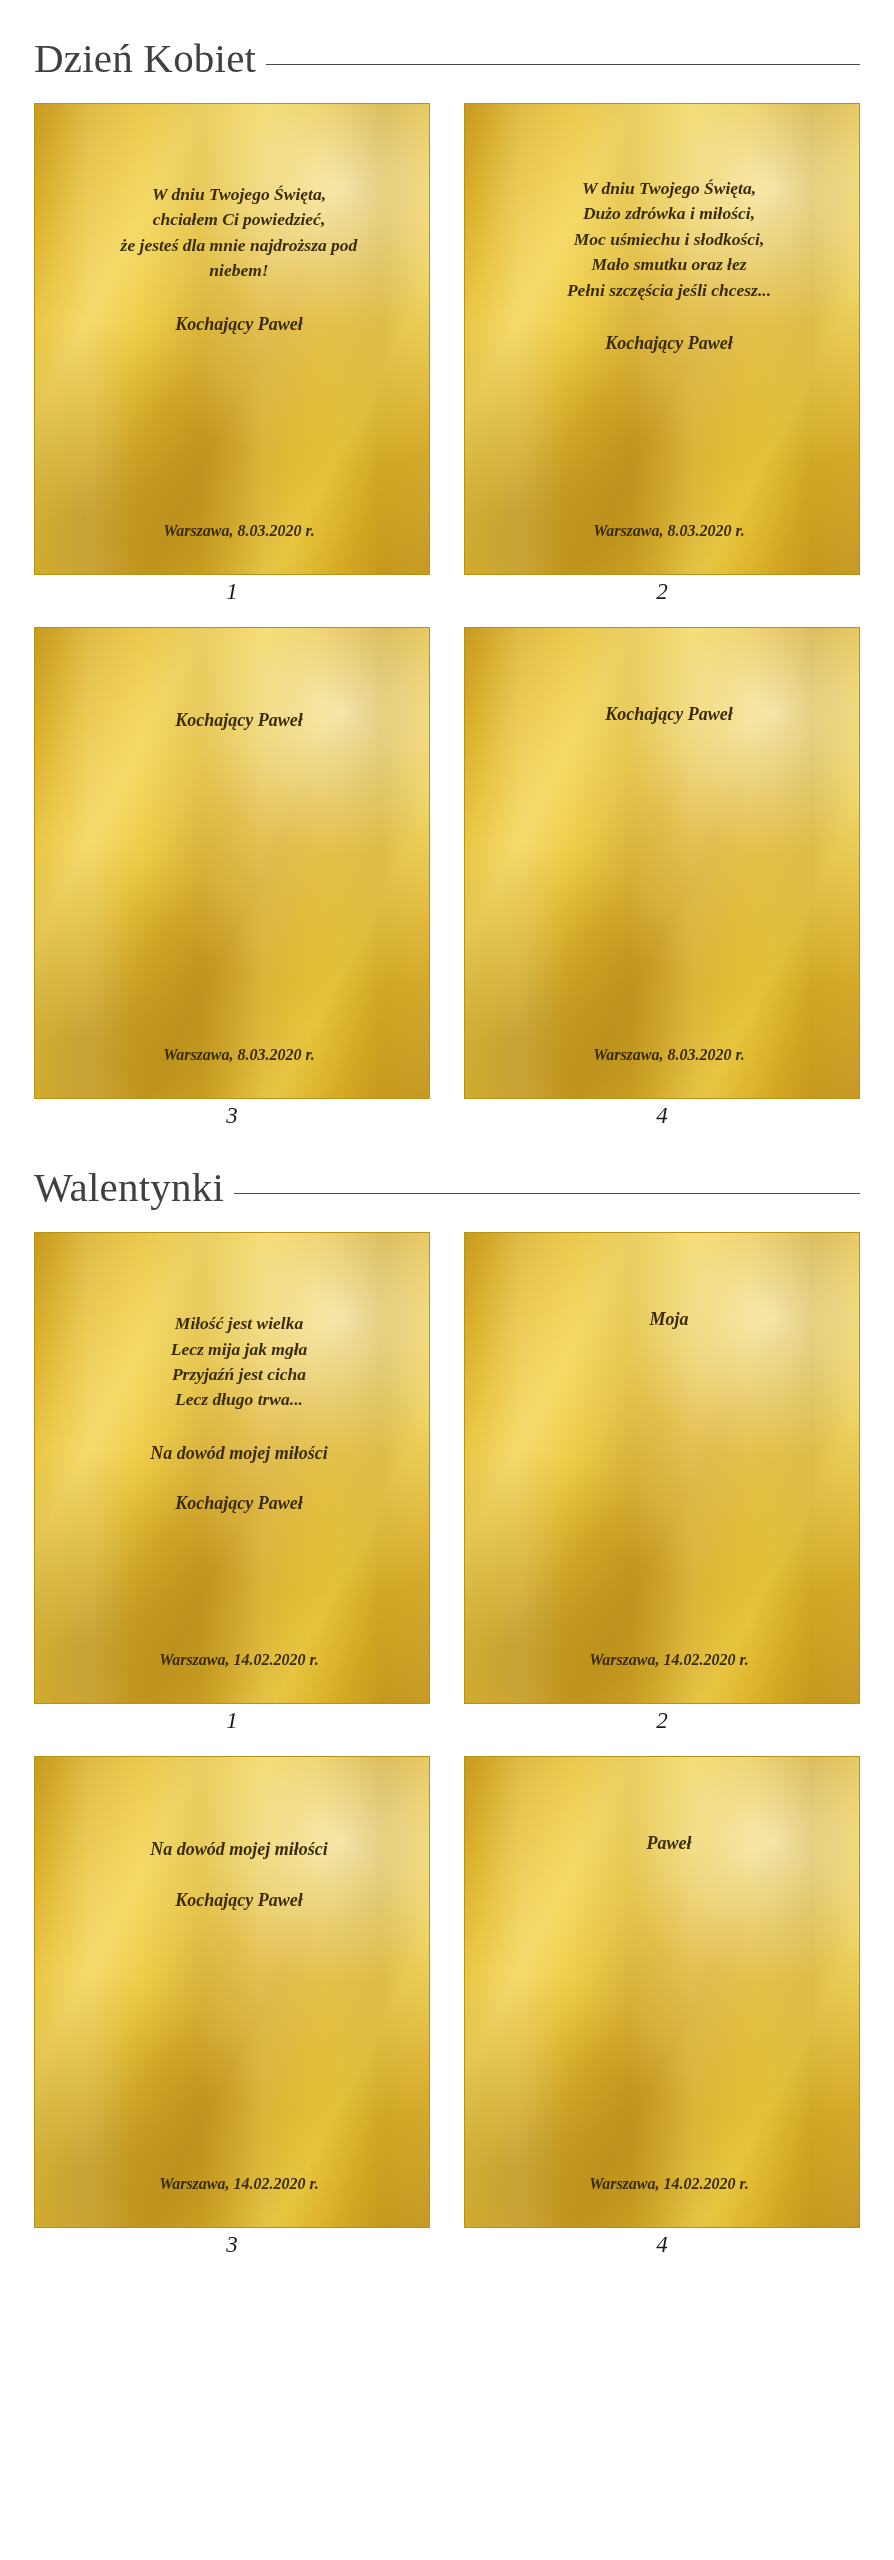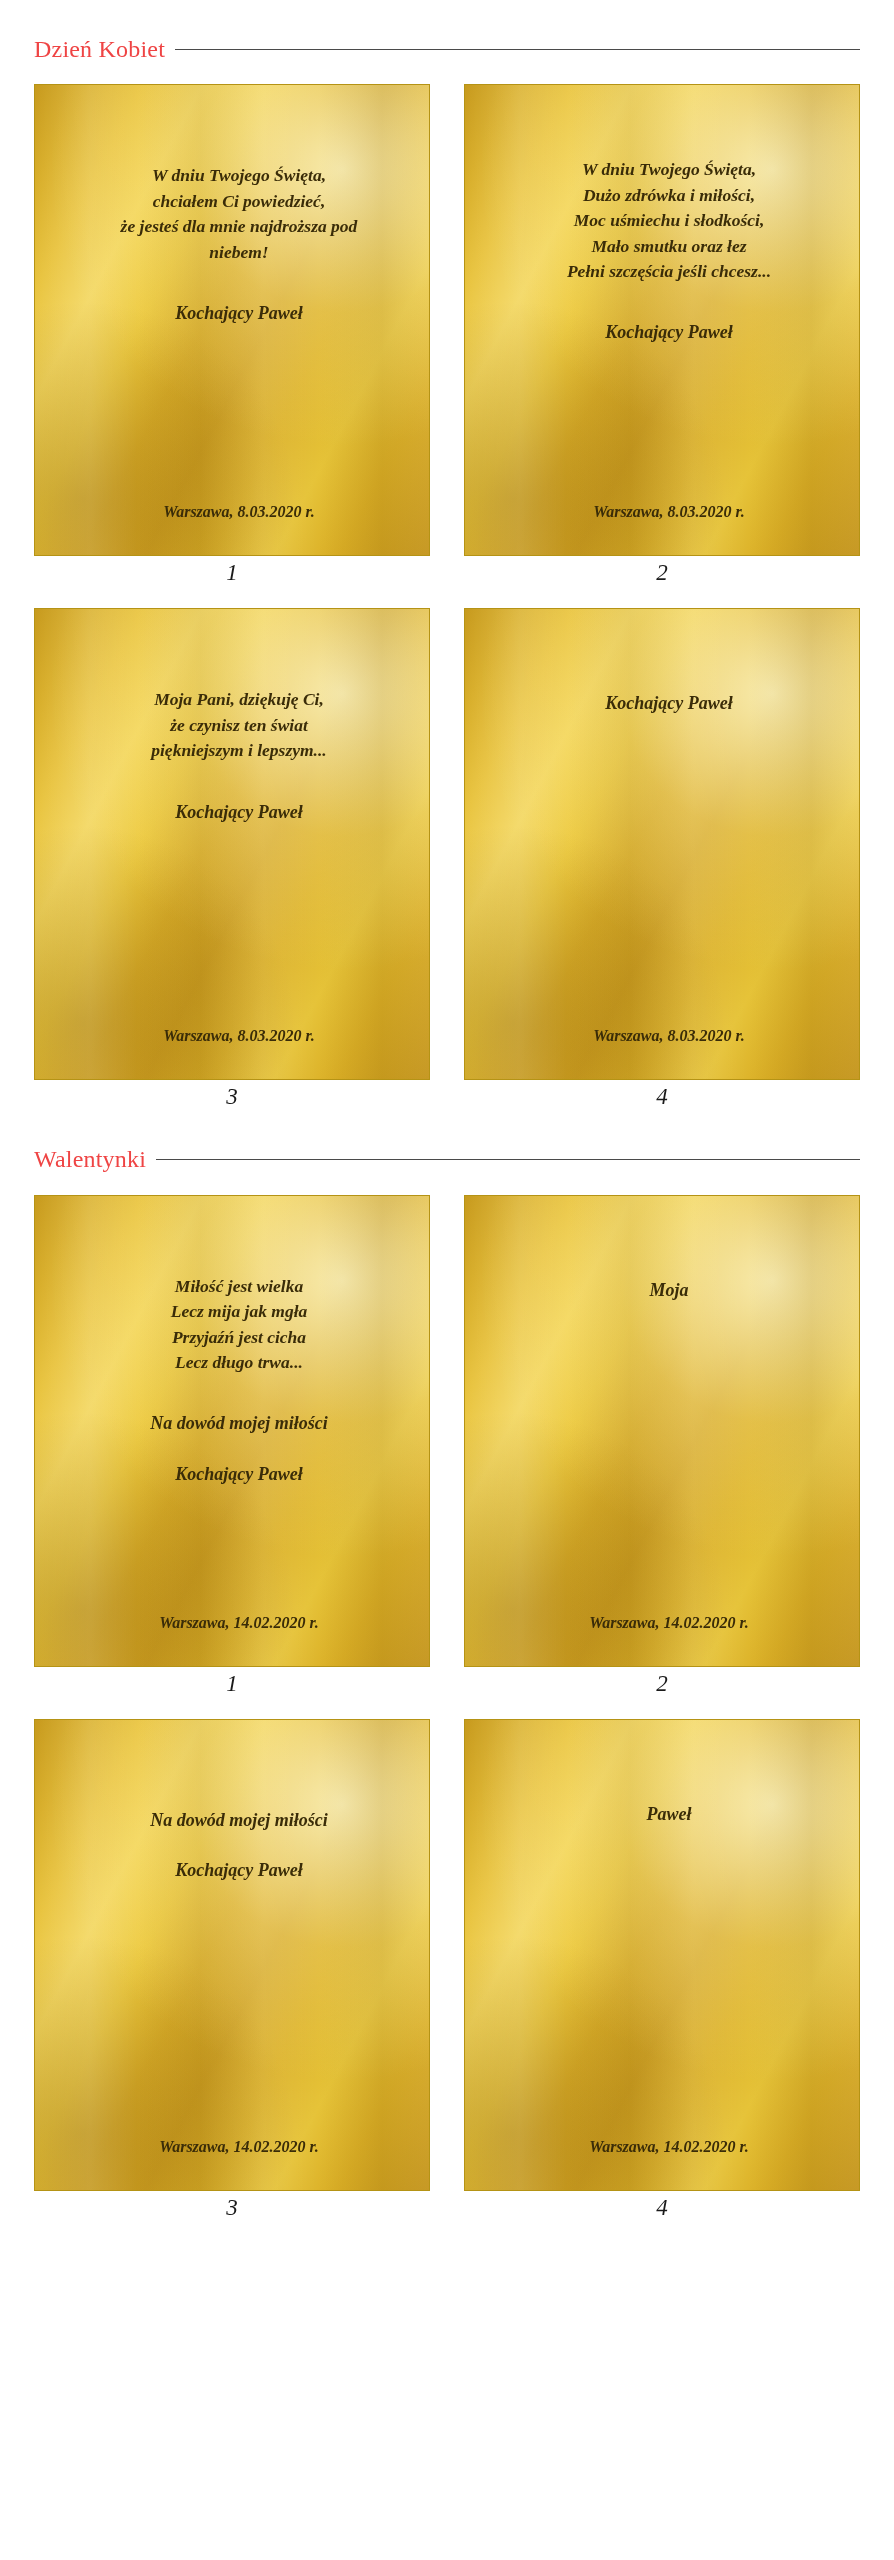--- a/index.html
+++ b/index.html
@@ -22,25 +22,25 @@
 
   
   .section-head {
     display: flex;
     align-items: baseline;
     gap: 0;
     margin: 14px 0 22px 0;
   }
   .section-title {
     font-family: "Liberation Serif", serif;
-    font-size: 24px;
+    font-size: 41px;
     font-weight: normal;
     letter-spacing: 0.2px;
     white-space: nowrap;
-    color: #ef4444;
+    color: #404040;
     line-height: 1.1;
   }
   .section-rule {
     flex: 1 1 auto;
     height: 0;
     border-top: 1px solid #4a4a4a;
     margin-left: 10px;
     position: relative;
     top: -7px;
   }
@@ -116,21 +116,21 @@
     white-space: pre-line;
     margin-top: 26px;
   }
   .signature {
     font-family: "Liberation Serif", serif;
     font-style: italic;
     font-weight: bold;
     font-size: 18px;
     line-height: 1.4;
     color: #3a2c08;
-    margin-top: 36px;
+    margin-top: 28px;
     white-space: pre-line;
   }
   .spacer { flex: 1 1 auto; }
   .place-date {
     font-family: "Liberation Serif", serif;
     font-style: italic;
     font-weight: bold;
     font-size: 16px;
     color: #3a2c08;
     padding-bottom: 8px;
@@ -189,23 +189,20 @@
             <div class="spacer"></div>
             <div class="place-date">Warszawa, 8.03.2020 r.</div>
           </div>
         </div>
         <div class="card-number">2</div>
       </div>
 
       <div class="cell">
         <div class="card pad-a">
           <div class="card-inner">
-            <div class="verse">Moja Pani, dziękuję Ci,
-że czynisz ten świat
-piękniejszym i lepszym...</div>
             <div class="signature">Kochający Paweł</div>
             <div class="spacer"></div>
             <div class="place-date">Warszawa, 8.03.2020 r.</div>
           </div>
         </div>
         <div class="card-number">3</div>
       </div>
 
       <div class="cell">
         <div class="card pad-b">

